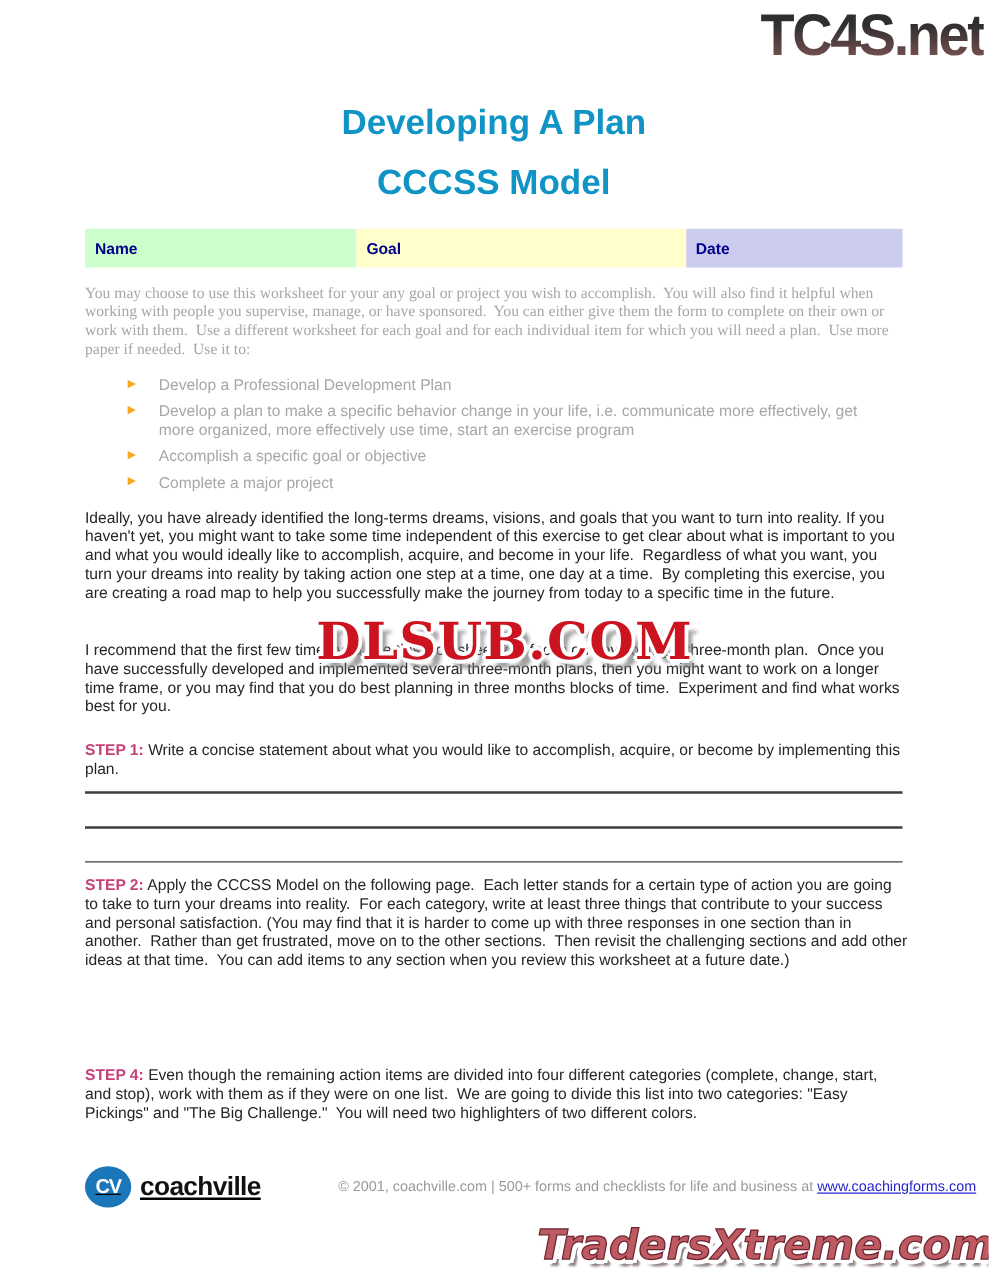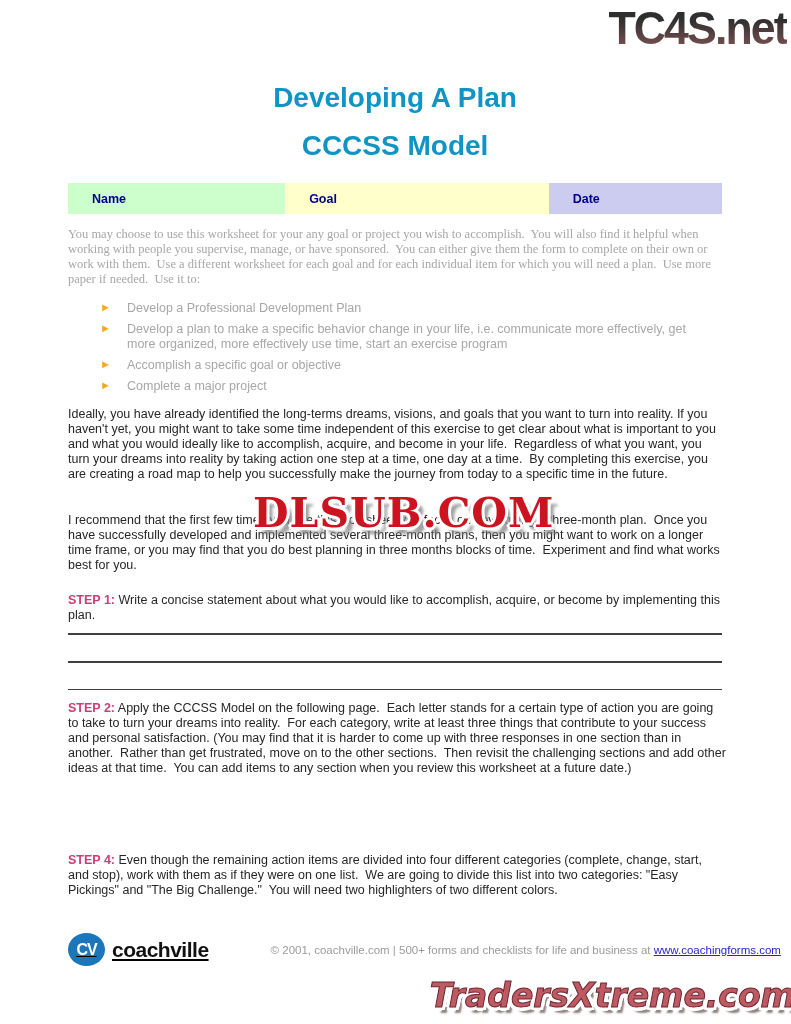--- a/index.html
+++ b/index.html
@@ -73,21 +73,21 @@
 
   
   .header-table {
     position: absolute;
     top: 183px; left: 68px; width: 654px; height: 31px;
     display: flex;
   }
   .header-table .cell {
     display: flex;
     align-items: center;
-    padding-left: 24px;
+    padding-left: 8px;
     color: #00008b;
     font-weight: bold;
     font-size: 12.5px;
   }
   .cell-name { width: 33.2%; background: #ccffcc; }
   .cell-goal { width: 40.3%; background: #ffffcc; }
   .cell-date { width: 26.5%; background: #ccccf0; }
 
   
   .para {

